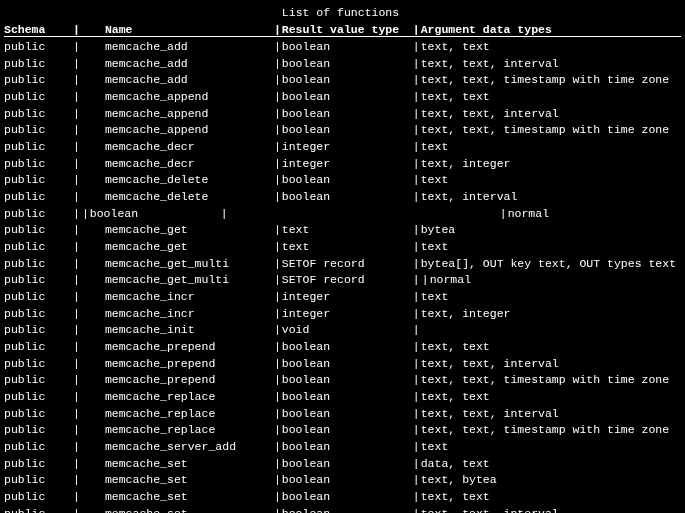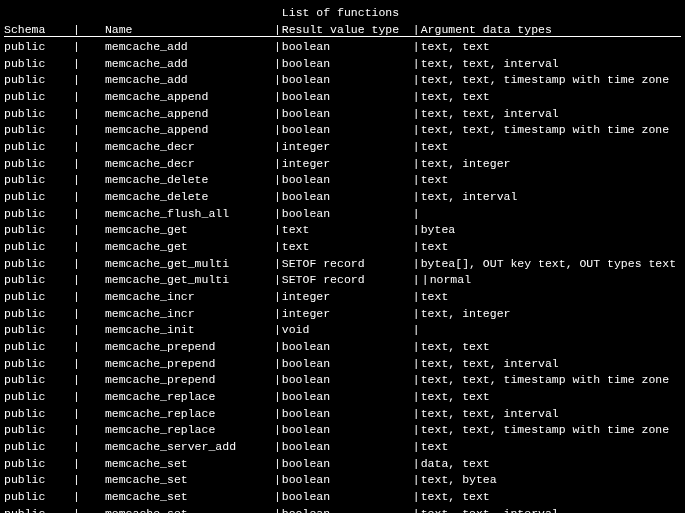--- a/index.html
+++ b/index.html
@@ -17,21 +17,21 @@
       overflow: hidden;
     }
     .title {
       text-align: center;
       padding: 6px 4px 4px 0;
       font-size: 11.5px;
     }
     .header-row {
       display: flex;
       padding: 0 4px;
-      font-weight: normal;
+      font-weight: bold;
     }
     .divider {
       border-top: 1px solid #ffffff;
       margin: 0 4px 2px 4px;
     }
     .col-schema { width: 68px; flex-shrink: 0; }
     .col-name { width: 168px; flex-shrink: 0; margin-left: 24px; }
     .col-result { width: 130px; flex-shrink: 0; }
     .col-args { width: 270px; flex-shrink: 0; }
     .col-type { width: 65px; flex-shrink: 0; }
@@ -168,21 +168,20 @@
     <span class="sep">|</span>
     <span class="col-result">boolean</span>
     <span class="sep">|</span>
     <span class="col-args">text, interval</span>
     <span class="sep">|</span>
     <span class="col-type">normal</span>
   </div>
     <div class="data-row">
     <span class="col-schema">public</span>
     <span class="sep">|</span>
-    <span class="col-name">memcache_flush_all</span>
     <span class="sep">|</span>
     <span class="col-result">boolean</span>
     <span class="sep">|</span>
     <span class="col-args"></span>
     <span class="sep">|</span>
     <span class="col-type">normal</span>
   </div>
     <div class="data-row">
     <span class="col-schema">public</span>
     <span class="sep">|</span>

